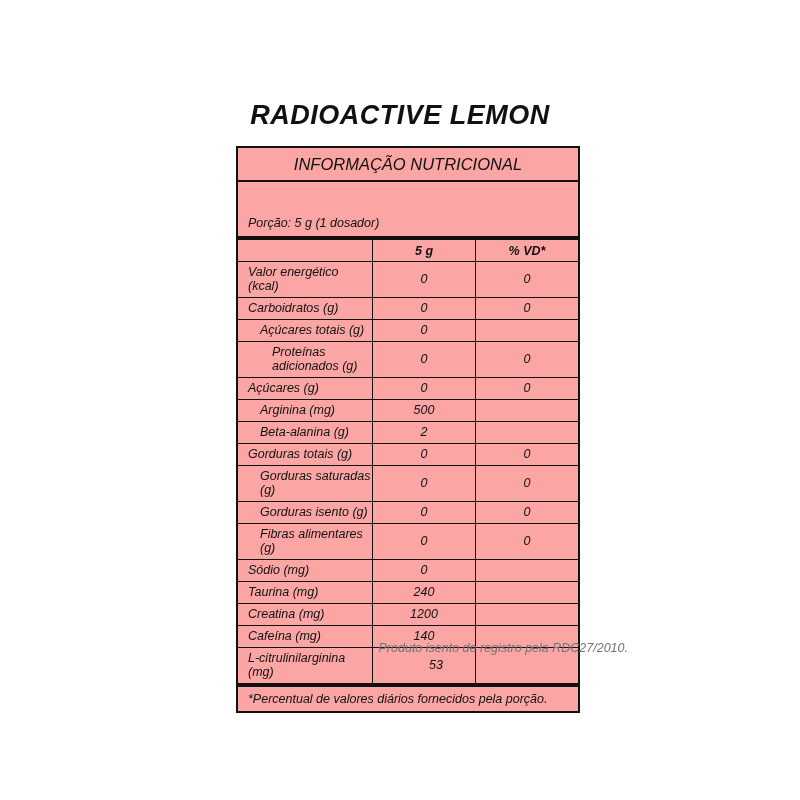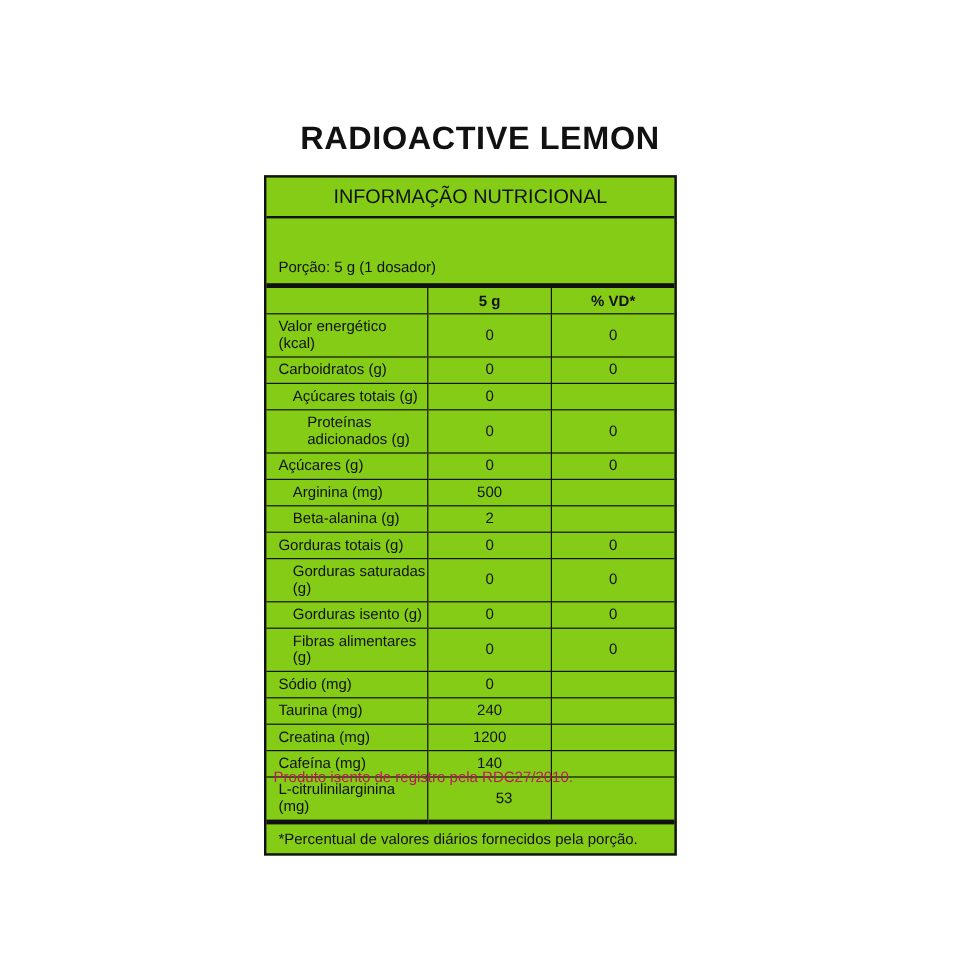--- a/index.html
+++ b/index.html
@@ -12,40 +12,41 @@
     background: #ffffff;
     font-family: "Liberation Sans", sans-serif;
     color: #111111;
     overflow: hidden;
   }
   .page {
     position: relative;
     width: 800px;
     height: 800px;
     box-sizing: border-box;
+    font-style: italic;
   }
   .product-title {
     position: absolute;
     top: 100px;
     left: 0;
     width: 800px;
     text-align: center;
     font-size: 27px;
     font-weight: bold;
     letter-spacing: 0.5px;
     color: #111111;
   }
   .panel {
     position: absolute;
     top: 146px;
-    left: 220px;
+    left: 236px;
     width: 344px;
     border: 2px solid #111111;
     box-sizing: border-box;
-    background: #84cc16;
+    background: #fca5a5;
   }
   .panel-title {
     text-align: center;
     font-size: 16.5px;
     padding: 7px 0 6px 0;
     border-bottom: 2px solid #111111;
     color: #111111;
   }
   .portion {
     font-size: 12.5px;
@@ -103,21 +104,22 @@
     font-size: 12.5px;
     padding: 5px 12px 5px 10px;
     color: #111111;
   }
   .disclaimer {
     position: absolute;
     top: 641px;
     left: 228px;
     width: 400px;
     font-size: 12.5px;
-    color: #be185d;
+    color: #737373;
+    text-align: right;
   }
 </style>
 </head>
 <body>
 
 <div class="page">
 
   <div class="product-title">RADIOACTIVE LEMON</div>
 
   <div class="panel">

